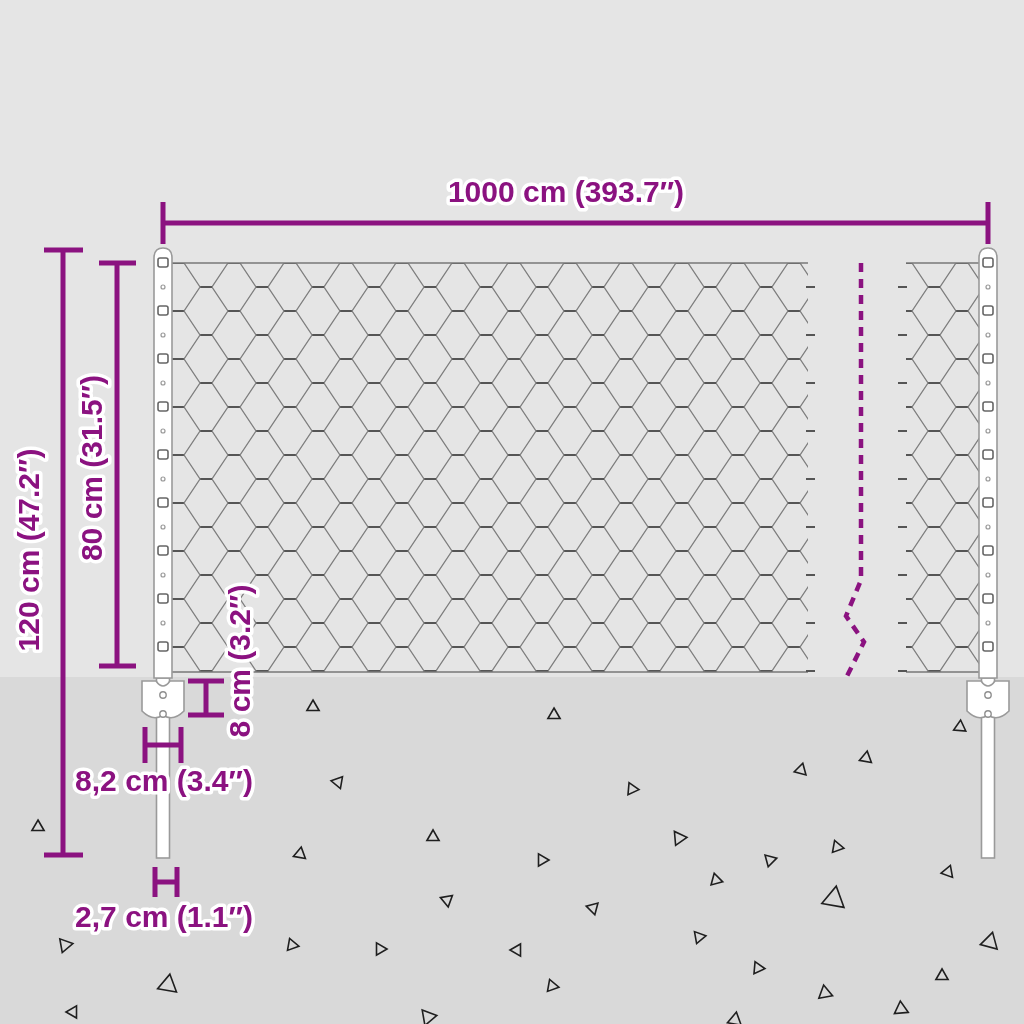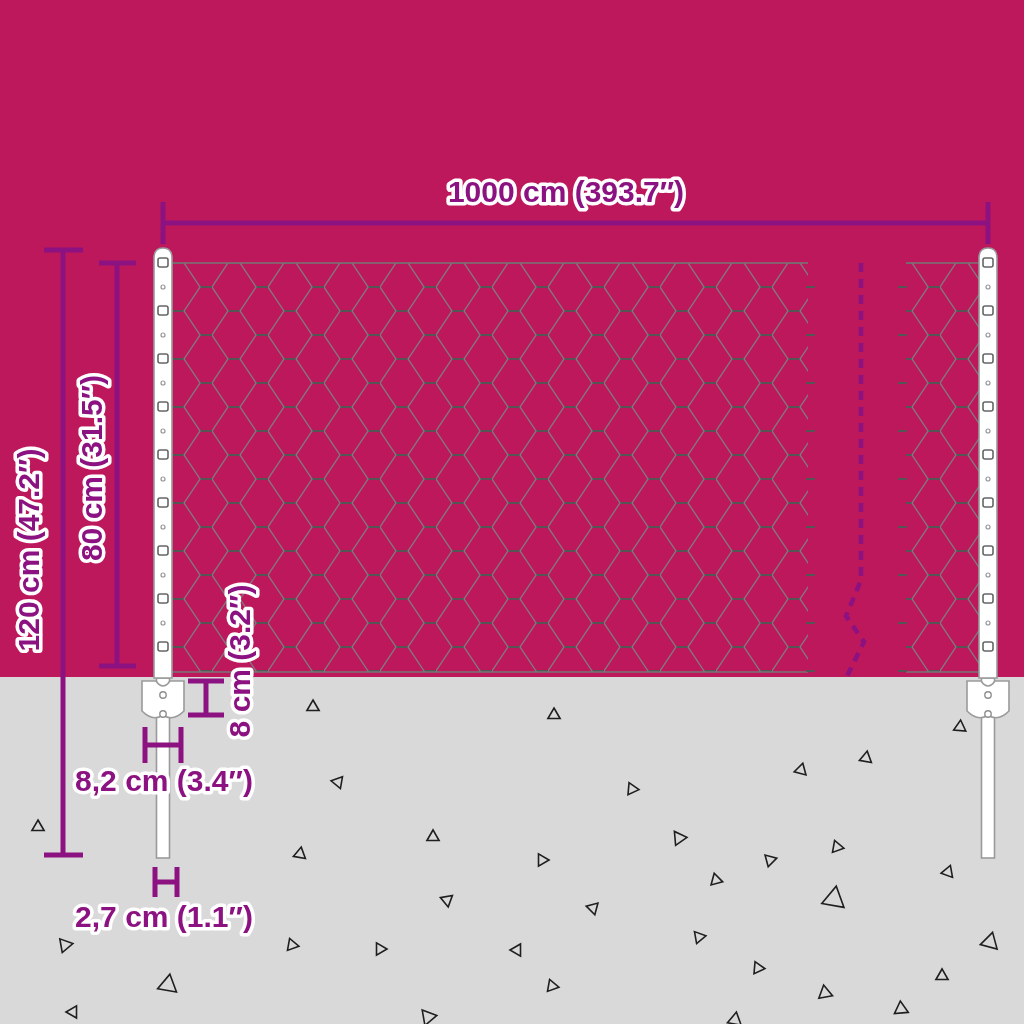--- a/index.html
+++ b/index.html
@@ -1,16 +1,16 @@
 <!DOCTYPE html>
 <html style="--accent: #8b1280; --ground: #d9d9d9; --post: #9a9a9a; --twist: #555555; --tri: #1f1f1f;"><head>
 <meta charset="utf-8">
 <style>
   html,body{margin:0;padding:0;background:#fff;}
-  .stage{position:relative;width:1024px;height:1024px;background:#be185d;overflow:hidden;
+  .stage{position:relative;width:1024px;height:1024px;background:#e5e5e5;overflow:hidden;
          font-family:"Liberation Sans","DejaVu Sans",sans-serif;}
   svg{position:absolute;inset:0;display:block;}
   text.dim-label{
     font-family:"Liberation Sans","DejaVu Sans",sans-serif;
     font-weight:700;
     font-size:30px;
     fill:var(--accent,#8b1280);
     stroke:#ffffff;
     stroke-width:7px;
     paint-order:stroke;

